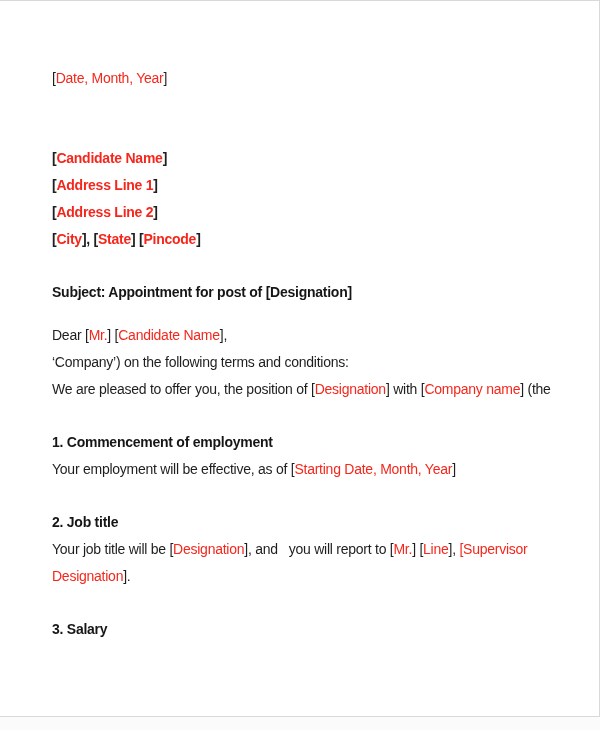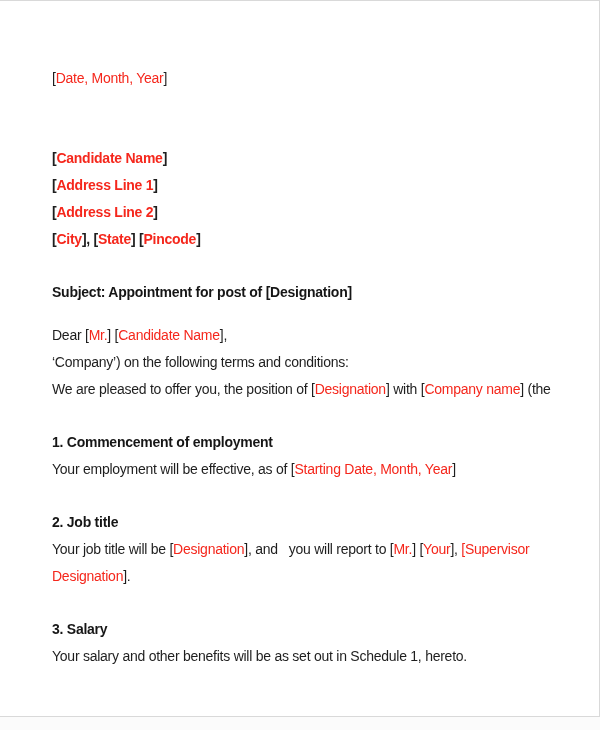--- a/index.html
+++ b/index.html
@@ -56,20 +56,19 @@
       <p class="line"><span class="">Dear [</span><span class="red ">Mr.</span><span class="">] [</span><span class="red ">Candidate Name</span><span class="">],</span></p>
       <p class="line"><span class="">‘Company’) on the following terms and conditions:</span></p>
       <p class="line"><span class="">We are pleased to offer you, the position of [</span><span class="red ">Designation</span><span class="">] with [</span><span class="red ">Company name</span><span class="">] (the</span></p>
     </div>
     <div class="block" style="margin-top: 26px;">
       <p class="line"><span class="bold">1. Commencement of employment</span></p>
       <p class="line"><span class="">Your employment will be effective, as of [</span><span class="red ">Starting Date, Month, Year</span><span class="">]</span></p>
     </div>
     <div class="block" style="margin-top: 26px;">
       <p class="line"><span class="bold">2. Job title</span></p>
-      <p class="line"><span class="">Your job title will be [</span><span class="red ">Designation</span><span class="">], and   you will report to [</span><span class="red ">Mr.</span><span class="">] [</span><span class="red ">Your</span><span class="">], </span><span class="red ">[Supervisor</span></p>
+      <p class="line"><span class="">Your job title will be [</span><span class="red ">Designation</span><span class="">], and   you will report to [</span><span class="red ">Mr.</span><span class="">] [</span><span class="red ">Line</span><span class="">], </span><span class="red ">[Supervisor</span></p>
       <p class="line"><span class="red ">Designation</span><span class="">].</span></p>
     </div>
     <div class="block" style="margin-top: 26px;">
       <p class="line"><span class="bold">3. Salary</span></p>
-      <p class="line"><span class="">Your salary and other benefits will be as set out in Schedule 1, hereto.</span></p>
     </div>
   </div>
 
 </body></html>

